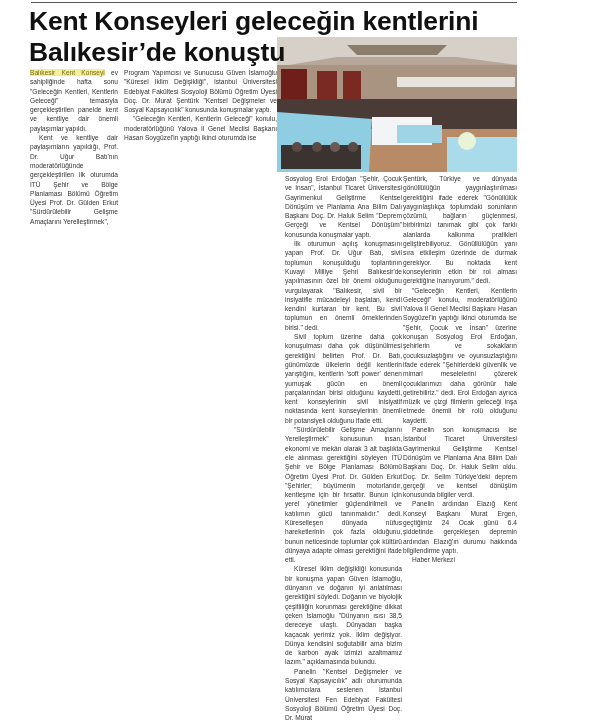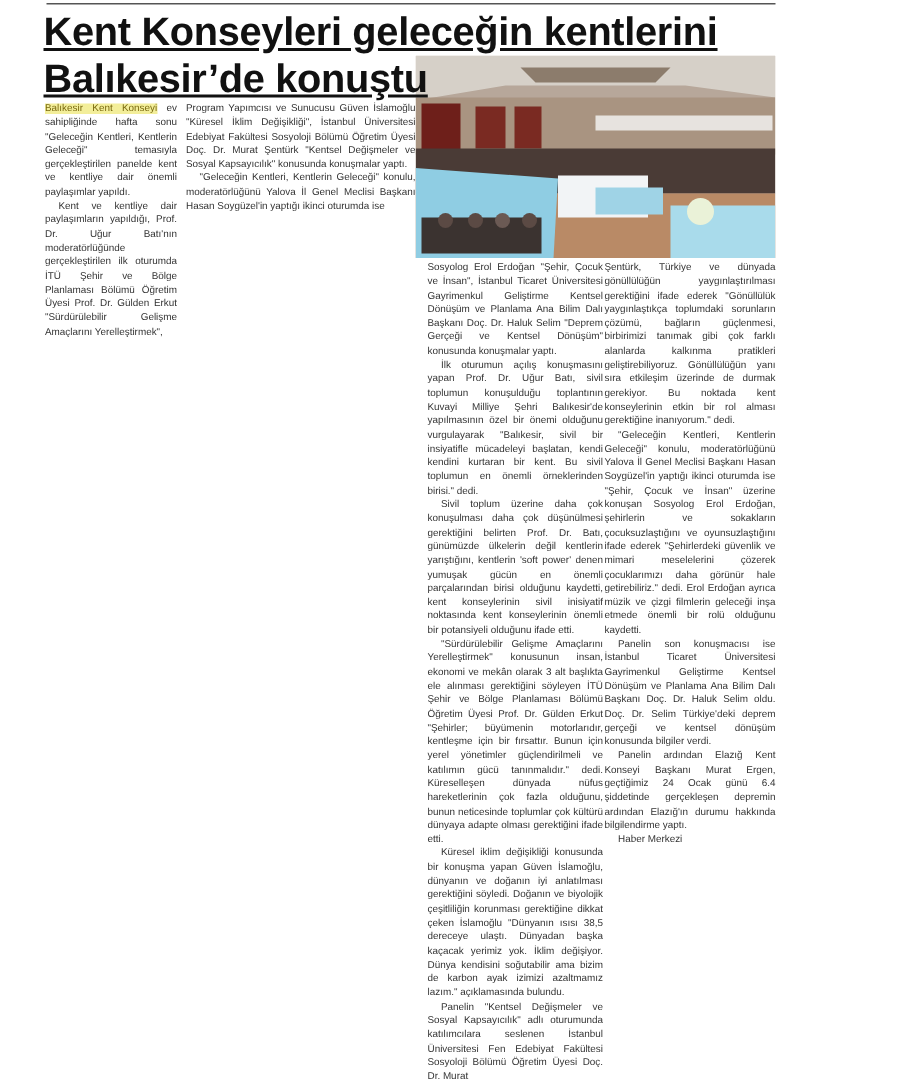--- a/index.html
+++ b/index.html
@@ -1,21 +1,21 @@
 <!DOCTYPE html>
 <html><head>
 <meta charset="utf-8">
 <style>
   html, body { margin:0; padding:0; background:#ffffff; }
   body { width:611px; height:720px; position:relative; overflow:hidden;
          font-family:"Liberation Sans", sans-serif; color:#2a2a2a; }
   .rule { position:absolute; left:31px; top:2px; width:486px; height:1px; background:#555; }
   .headline { position:absolute; left:29px; margin:0; font-weight:bold;
               font-size:26.5px; letter-spacing:-0.2px; color:#111; line-height:30px;
-              white-space:nowrap;text-decoration:underline; }
+              white-space:nowrap; }
   .hl1 { top:6px; }
   .hl2 { top:37px; z-index:2;text-align:center; }
   .photo { position:absolute; left:277px; top:37px; width:240px; height:135px; overflow:hidden; }
   .photo svg { width:100%; height:100%; display:block; }
   .col { position:absolute; font-size:6.6px; line-height:9.3px; text-align:justify; color:#333; }
   .col p { margin:0; text-indent:9px; }
   .col p.noind { text-indent:0; }
   .c1 { left:30px; top:68px; width:88px; }
   .c2 { left:124px; top:68px; width:153px; }
   .c3 { left:285px; top:174px; width:117px; }

